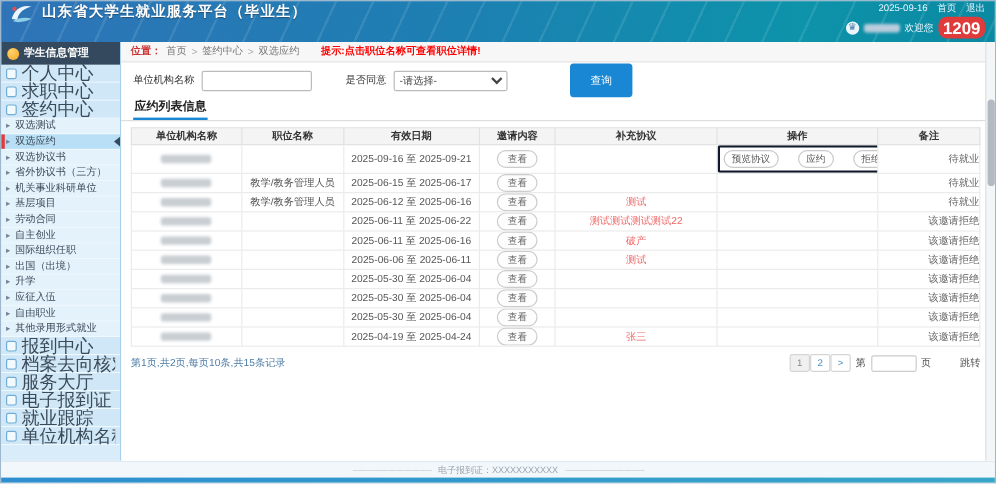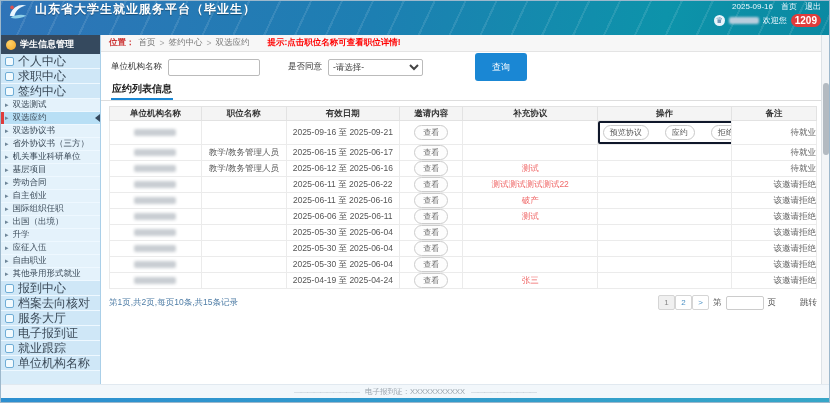--- a/index.html
+++ b/index.html
@@ -13,31 +13,31 @@
   .topbar::before { content:""; position:absolute; inset:0;
     background:repeating-linear-gradient(115deg, rgba(255,255,255,0.10) 0 2px, rgba(255,255,255,0) 2px 28px); pointer-events:none; }
   .logo { width:22px; height:22px; margin-right:6px; flex:0 0 22px; }
   .app-title { color:#fff; font-size:12px; font-weight:bold; letter-spacing:1px; text-shadow:0 1px 1px rgba(0,0,0,.35); }
   .topbar-right { margin-left:auto; display:flex; flex-direction:column; align-items:flex-end; gap:2px; z-index:1; }
   .top-links { display:flex; gap:8px; align-items:center; color:#eaf6ff; font-size:8px; }
   .top-links .lnk { cursor:pointer; }
   .welcome-line { display:flex; gap:4px; align-items:center; color:#eaf6ff; font-size:8px; }
   .avatar { width:11px; height:11px; border-radius:50%; background:#e9f4fb; display:inline-flex; align-items:center; justify-content:center; color:#4e7ca3; font-size:8px; line-height:1; }
   .redacted { display:inline-block; width:30px; height:7px; background:#b9cddd; border-radius:2px; filter:blur(1.2px); }
-  .badge { background:#e03b3b; color:#fff; font-size:10px; font-weight:bold; border-radius:7px; padding:1px 4px; }
+  .badge { background:#e03b3b; color:#fff; font-size:14px; font-weight:bold; border-radius:7px; padding:1px 4px; }
 
   
   .page-body { flex:1 1 auto; display:flex; min-height:0; }
 
   
   .sidebar { width:100px; flex:0 0 100px; background:#d8ecf9; border-right:1px solid #aacfe8; display:flex; flex-direction:column; overflow:hidden; }
   .side-header { height:19px; flex:0 0 19px; background:#35495e; color:#fff; font-size:9px; font-weight:bold; display:flex; align-items:center; gap:4px; padding:0 5px; }
   .side-dot { width:10px; height:10px; border-radius:50%; background:radial-gradient(circle at 35% 30%,#ffd36b,#f5a623); flex:0 0 10px; }
   .side-item { display:flex; align-items:center; gap:4px; padding:0 4px; border-bottom:1px solid #eef8ff; color:#3b4a58; cursor:pointer; position:relative; }
-  .side-item.top { height:15px; font-size:12px; background:#cfe7f7; }
+  .side-item.top { height:15px; font-size:15px; background:#cfe7f7; }
   .side-item.sub { height:13px; font-size:8.5px; background:#e4f2fb; padding-left:4px; }
   .side-item.sub .caret { color:#6e8699; font-size:7px; }
   .side-item.active { background:#b8dff5; }
   .side-item.active::before { content:""; position:absolute; left:0; top:0; bottom:0; width:3px; background:#e03b3b; }
   .active-arrow { position:absolute; right:0; top:50%; transform:translateY(-50%); width:0; height:0;
     border-top:4px solid transparent; border-bottom:4px solid transparent; border-right:5px solid #35495e; }
   .mini-icon { width:9px; height:9px; border:1px solid #6fadd6; border-radius:2px; background:#f2fafe; flex:0 0 9px; }
   .side-label { white-space:nowrap; overflow:hidden; }
 
   

